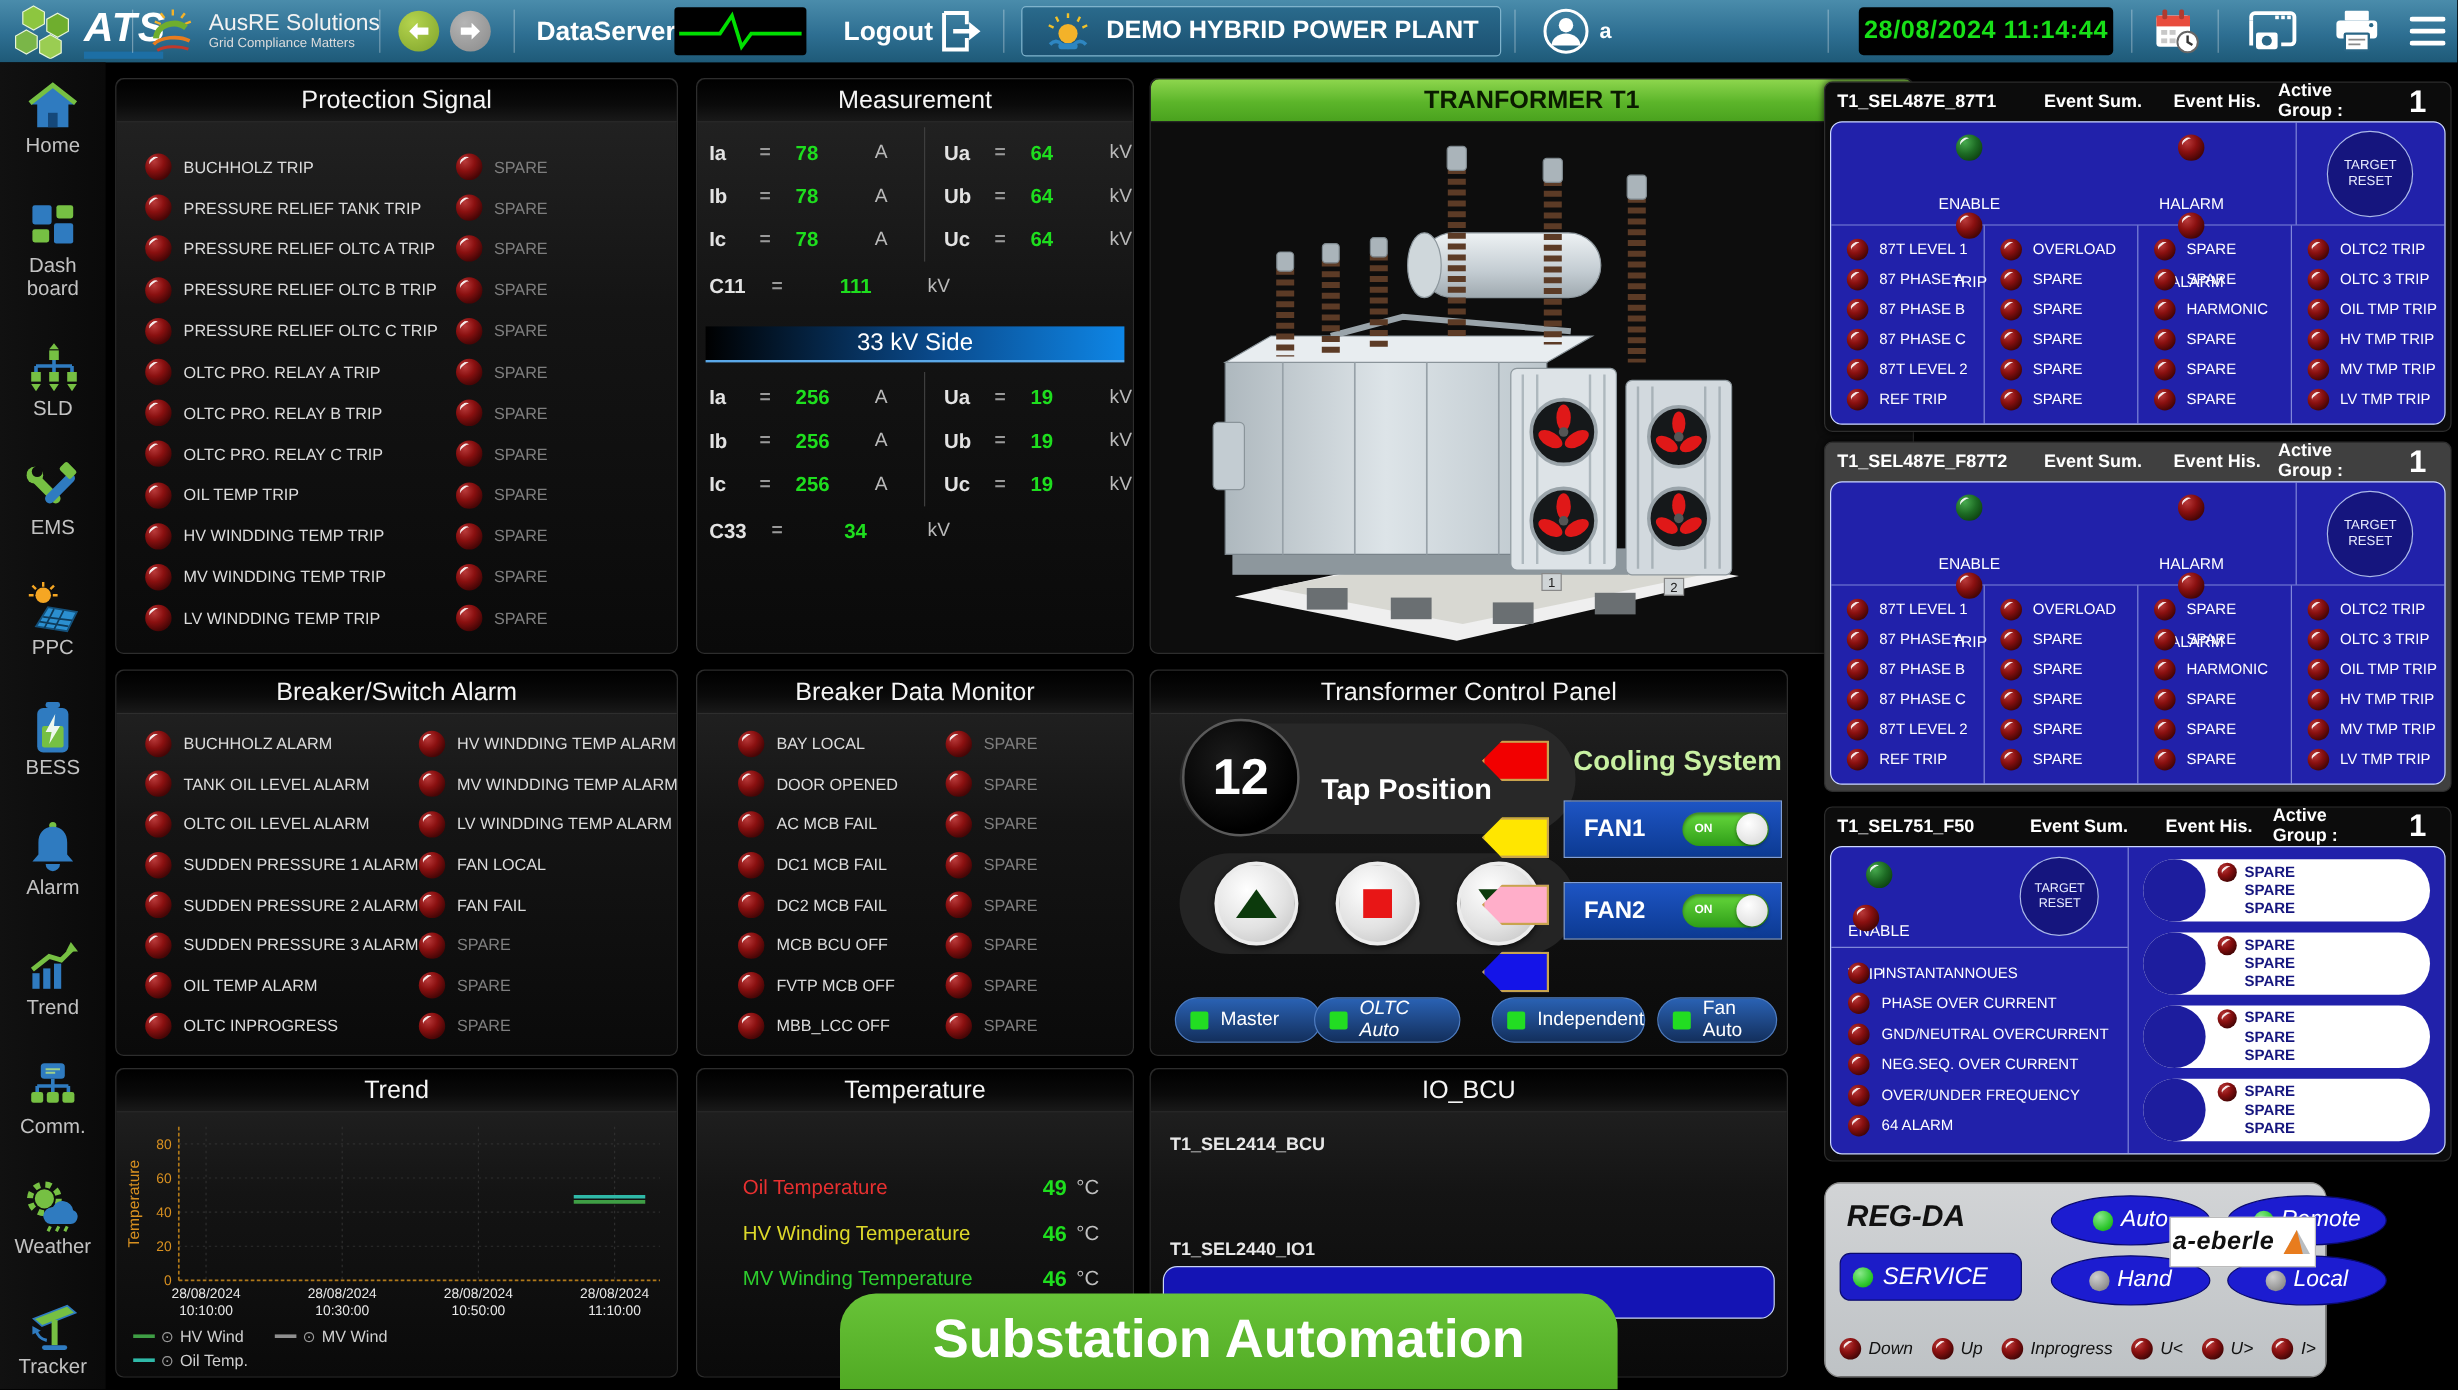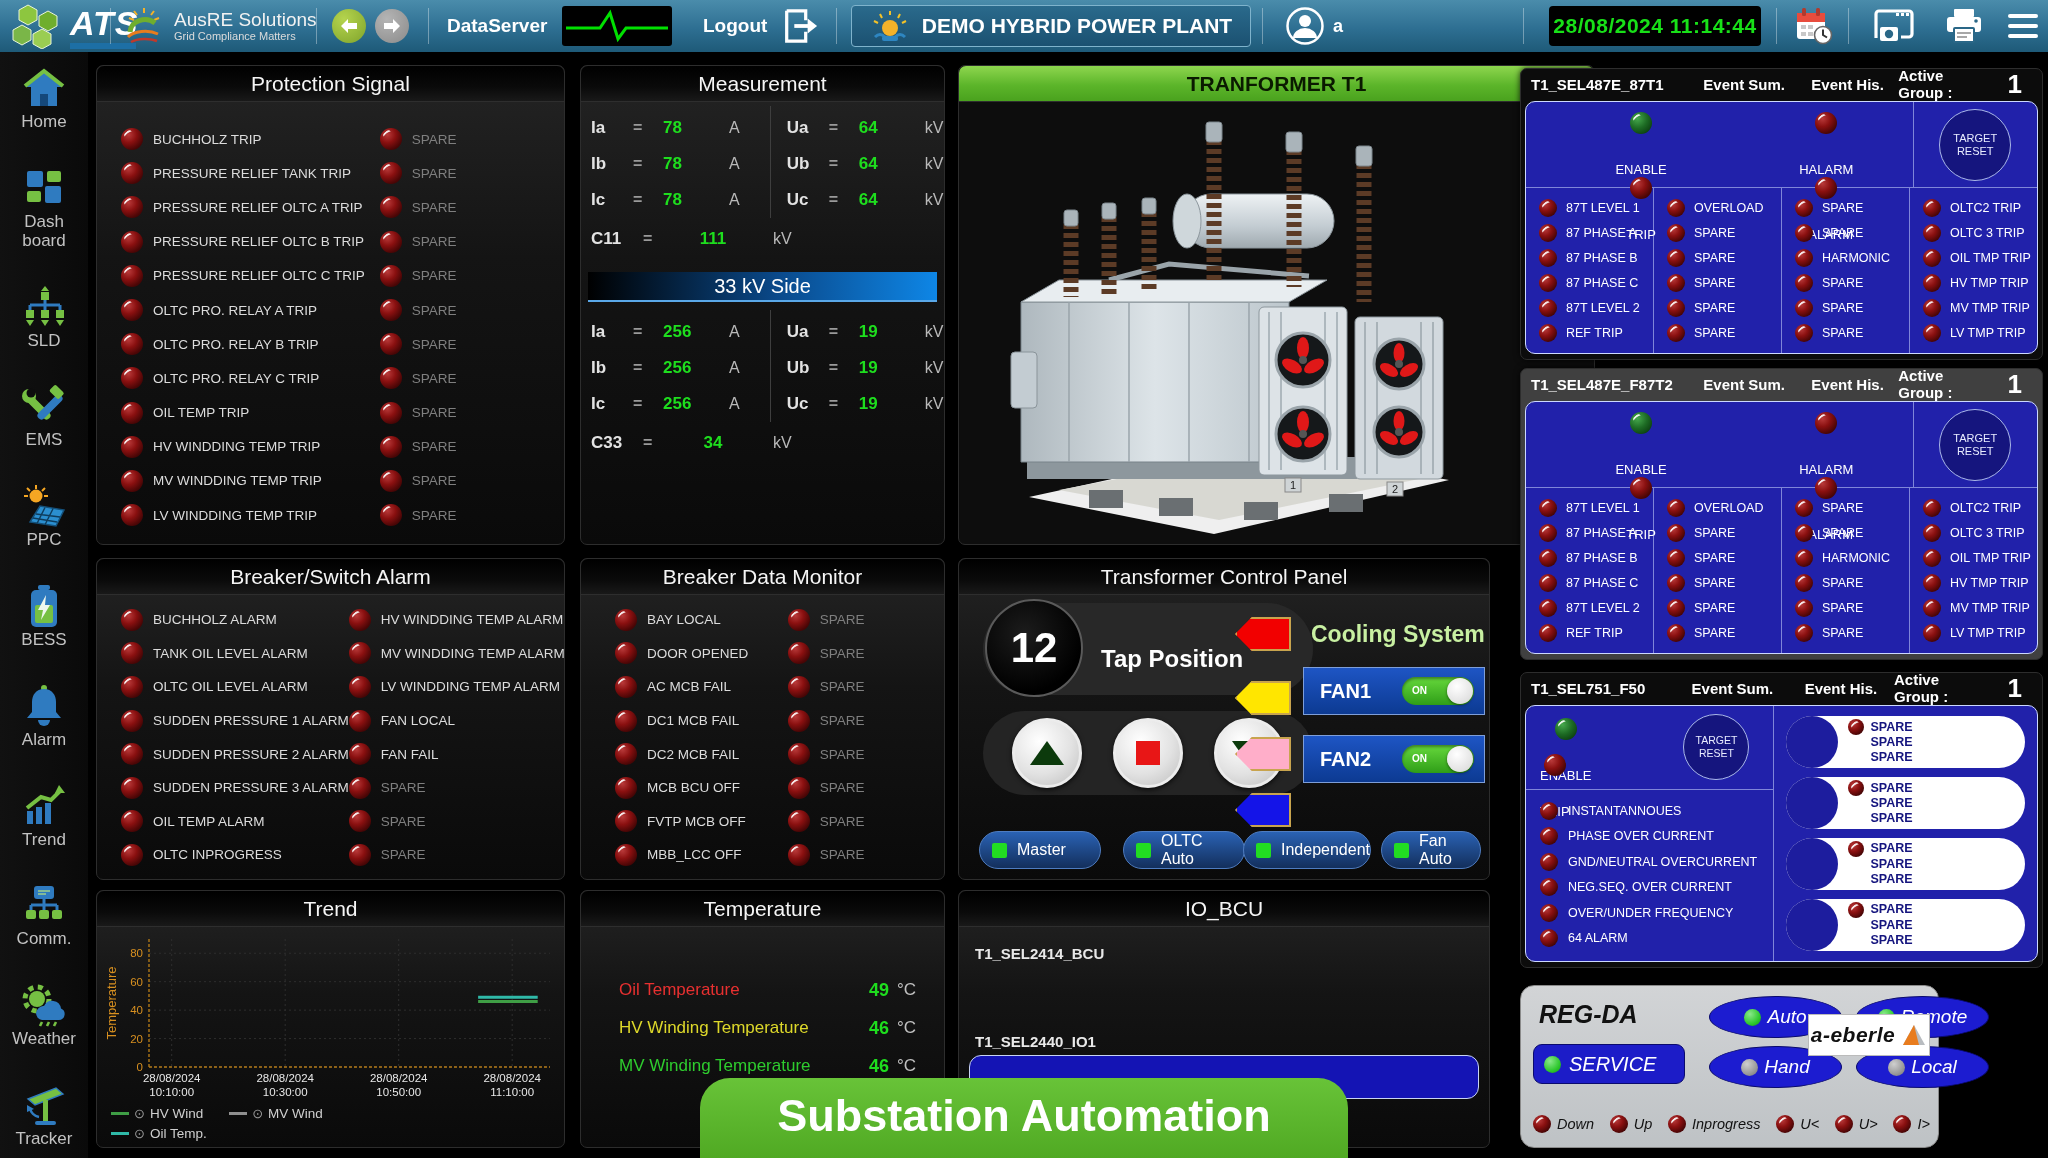--- a/index.html
+++ b/index.html
@@ -11,21 +11,21 @@
   .topbar { position:absolute; left:0; top:0; width:2048px; height:52px;
     background:linear-gradient(180deg,#4a8cab 0%, #2e6f92 55%, #1e5a78 100%); }
   .tb-div { position:absolute; top:8px; bottom:8px; width:1px; background:rgba(255,255,255,.35); }
   .tb-item { position:absolute; top:0; height:52px; display:flex; align-items:center; gap:8px; color:#fff; }
   .ats-text { font-size:34px; font-weight:bold; font-style:italic; color:#fff; letter-spacing:1px; }
   .brand-name { font-size:19px; color:#f2f2f2; line-height:20px; }
   .brand-sub { font-size:11px; color:#dcdcdc; line-height:12px; }
   .nav-circle { width:34px; height:34px; border-radius:50%; display:flex; align-items:center; justify-content:center; cursor:pointer; }
   .nav-back { background:radial-gradient(circle at 35% 30%, #b5d44e, #7fa32b); }
   .nav-fwd { background:radial-gradient(circle at 35% 30%, #b5b5b5, #8a8a8a); }
-  .tb-label { font-size:19px; font-weight:bold; color:#fff;text-align:right; }
+  .tb-label { font-size:22px; font-weight:bold; color:#fff;text-align:right; }
   .pulse-box { width:110px; height:40px; background:#000; border-radius:3px; }
   .plant-box { position:absolute; left:851px; top:5px; width:400px; height:42px; border:1px solid #7fb3cc;
     border-radius:4px; background:linear-gradient(180deg,#2a6a8c,#1b5171); display:flex; align-items:center; justify-content:center; gap:12px; }
   .plant-title { font-size:21px; font-weight:bold; color:#fff; }
   .user-name { font-size:18px; font-weight:bold; color:#fff; }
   .clock-box { position:absolute; left:1549px; top:6px; width:212px; height:40px; background:#000; border-radius:4px;
     display:flex; align-items:center; justify-content:center; }
   .clock-text { color:#18e018; font-size:21px; font-weight:bold; letter-spacing:.5px; }
 
   
@@ -959,21 +959,21 @@
       <span class="fan-label">FAN2</span>
       <div class="toggle">
         <span class="on-txt">ON</span>
         <span class="knob"></span>
       </div>
     </div>
     <div class="mode-pill" style="left:20px;width:122px;">
       <span class="mode-led"></span>
       <span class="mode-lbl">Master</span>
     </div>
-    <div class="mode-pill" style="left:164px;width:122px;">
+    <div class="mode-pill" style="left:136px;width:122px;font-style:italic;">
       <span class="mode-led"></span>
       <span class="mode-lbl">OLTC Auto</span>
     </div>
     <div class="mode-pill" style="left:284px;width:128px;">
       <span class="mode-led"></span>
       <span class="mode-lbl">Independent</span>
     </div>
     <div class="mode-pill" style="left:422px;width:100px;">
       <span class="mode-led"></span>
       <span class="mode-lbl">Fan Auto</span>

